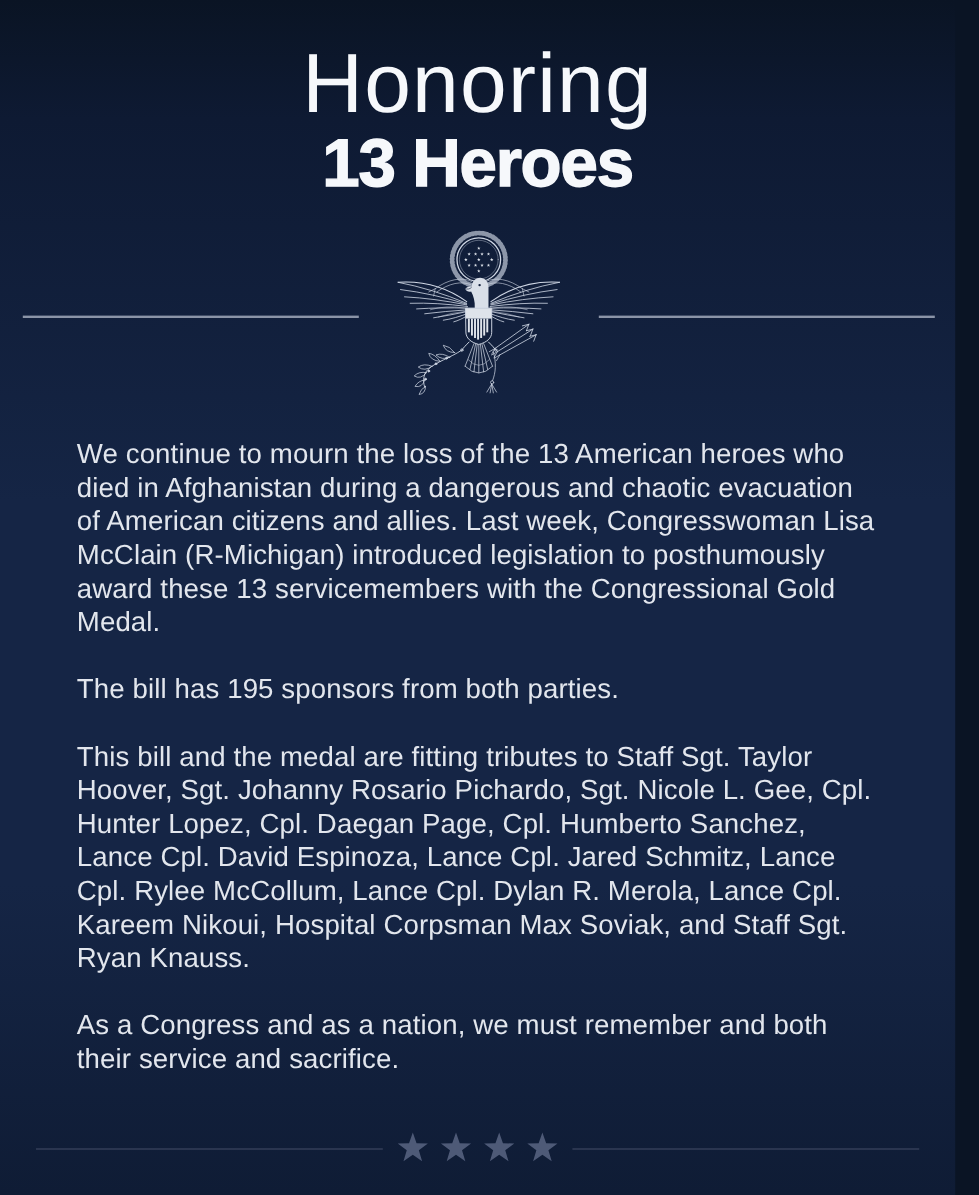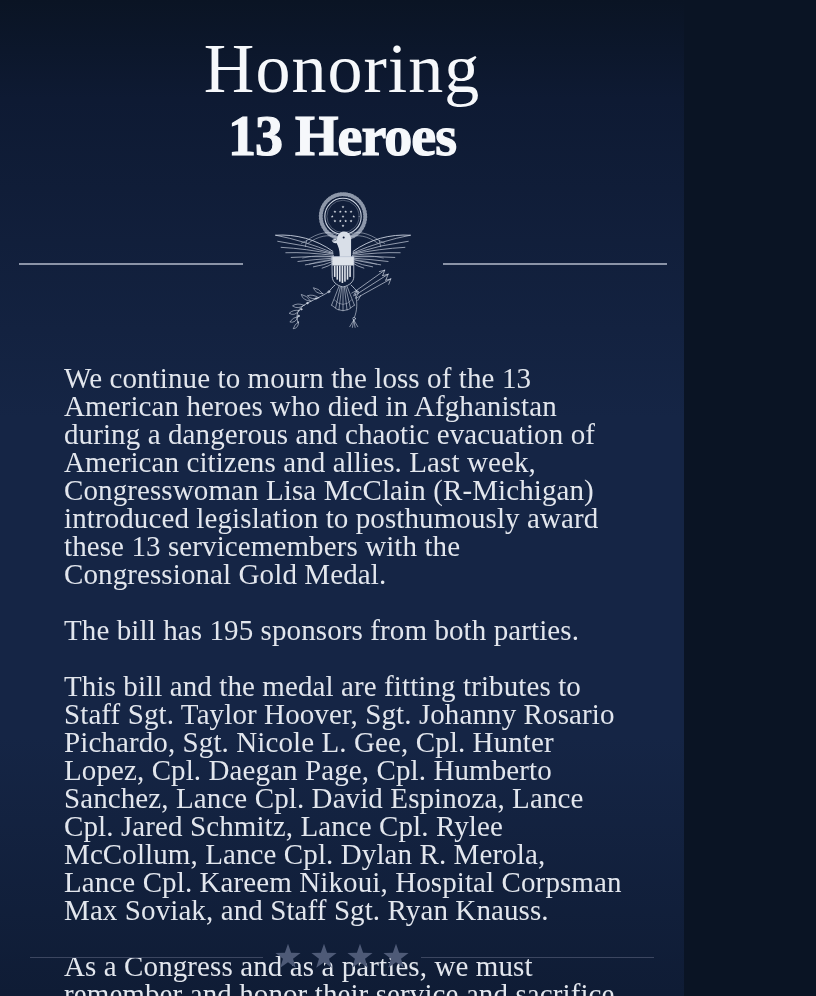--- a/index.html
+++ b/index.html
@@ -9,43 +9,43 @@
     --title:#f6f8fb;
     --body-text:#e2e6ed;
     --seal:#dfe6f2;
     --divider:#8b94a7;
     --footer-line:#3c4660;
     --footer-star:#4e5a77;
   }
   *{margin:0;padding:0;box-sizing:border-box;}
   html,body{background:#0a1424;}
   .page{
-    width:684px;height:996px;position:relative;overflow:hidden;
+    width:796px;height:996px;position:relative;overflow:hidden;
     background:linear-gradient(180deg,var(--background-top) 0%,#0e1a33 10%,var(--background-mid) 42%,var(--background-mid) 74%,var(--background-bottom) 100%);
-    font-family:Liberation Serif, serif;
+    font-family:Liberation Sans, sans-serif;
   }
   .title-light{
     margin-top:34px;text-align:center;color:var(--title);
     font-size:70px;font-weight:300;line-height:1.0;letter-spacing:1px;
   }
   .title-bold{
     margin-top:4px;text-align:center;color:var(--title);
     font-size:56px;font-weight:800;letter-spacing:-1px;line-height:1.0;
     -webkit-text-stroke:1.2px var(--title);
   }
   .seal-row{
     margin-top:24px;display:flex;align-items:center;height:152px;
   }
   .rule{flex:1;height:2px;background:var(--divider);}
   .rule.left{margin-left:19px;margin-right:26px;}
   .rule.right{margin-right:17px;margin-left:26px;}
   .seal-svg{flex:0 0 auto;display:block;}
   .content{
     margin:24px 62px 0 64px;max-width:692px;
-    color:var(--body-text);font-size:29px;line-height:28px;font-weight:400;
+    color:var(--body-text);font-size:23px;line-height:28px;font-weight:400;
     letter-spacing:0.1px;
   }
   .content p{margin:0 0 28px 0;}
   .stars-row{
     position:absolute;left:30px;right:30px;bottom:22px;height:34px;
     display:flex;align-items:center;justify-content:center;
   }
   .thinline{flex:1;height:1px;background:var(--footer-line);}
   .star-icon{display:block;margin:0 3px;}
   .star-icon:first-of-type{margin-left:10px;}
@@ -191,21 +191,21 @@
       </g>
     </svg>
 
     <div class="rule right"></div>
   </div>
 
   <main class="content">
     <p>We continue to mourn the loss of the 13 American heroes who died in Afghanistan during a dangerous and chaotic evacuation of American citizens and allies. Last week, Congresswoman Lisa McClain (R-Michigan) introduced legislation to posthumously award these 13 servicemembers with the Congressional Gold Medal.</p>
     <p>The bill has 195 sponsors from both parties.</p>
     <p>This bill and the medal are fitting tributes to Staff Sgt. Taylor Hoover, Sgt. Johanny Rosario Pichardo, Sgt. Nicole L. Gee, Cpl. Hunter Lopez, Cpl. Daegan Page, Cpl. Humberto Sanchez, Lance Cpl. David Espinoza, Lance Cpl. Jared Schmitz, Lance Cpl. Rylee McCollum, Lance Cpl. Dylan R. Merola, Lance Cpl. Kareem Nikoui, Hospital Corpsman Max Soviak, and Staff Sgt. Ryan Knauss.</p>
-    <p>As a Congress and as a parties, we must remember and honor their service and sacrifice.</p>
+    <p>As a Congress and as a nation, we must remember and both their service and sacrifice.</p>
   </main>
 
   <footer class="stars-row">
     <div class="thinline"></div>
     <svg class="star-icon" width="30" height="30" viewBox="-3.4 -3.2 6.8 6.4">
       <path d="M0,-3 L0.71,-0.97 L2.85,-0.93 L1.14,0.37 L1.76,2.43 L0,1.2 L-1.76,2.43 L-1.14,0.37 L-2.85,-0.93 L-0.71,-0.97 Z"></path>
     </svg>
     <svg class="star-icon" width="30" height="30" viewBox="-3.4 -3.2 6.8 6.4">
       <path d="M0,-3 L0.71,-0.97 L2.85,-0.93 L1.14,0.37 L1.76,2.43 L0,1.2 L-1.76,2.43 L-1.14,0.37 L-2.85,-0.93 L-0.71,-0.97 Z"></path>
     </svg>

